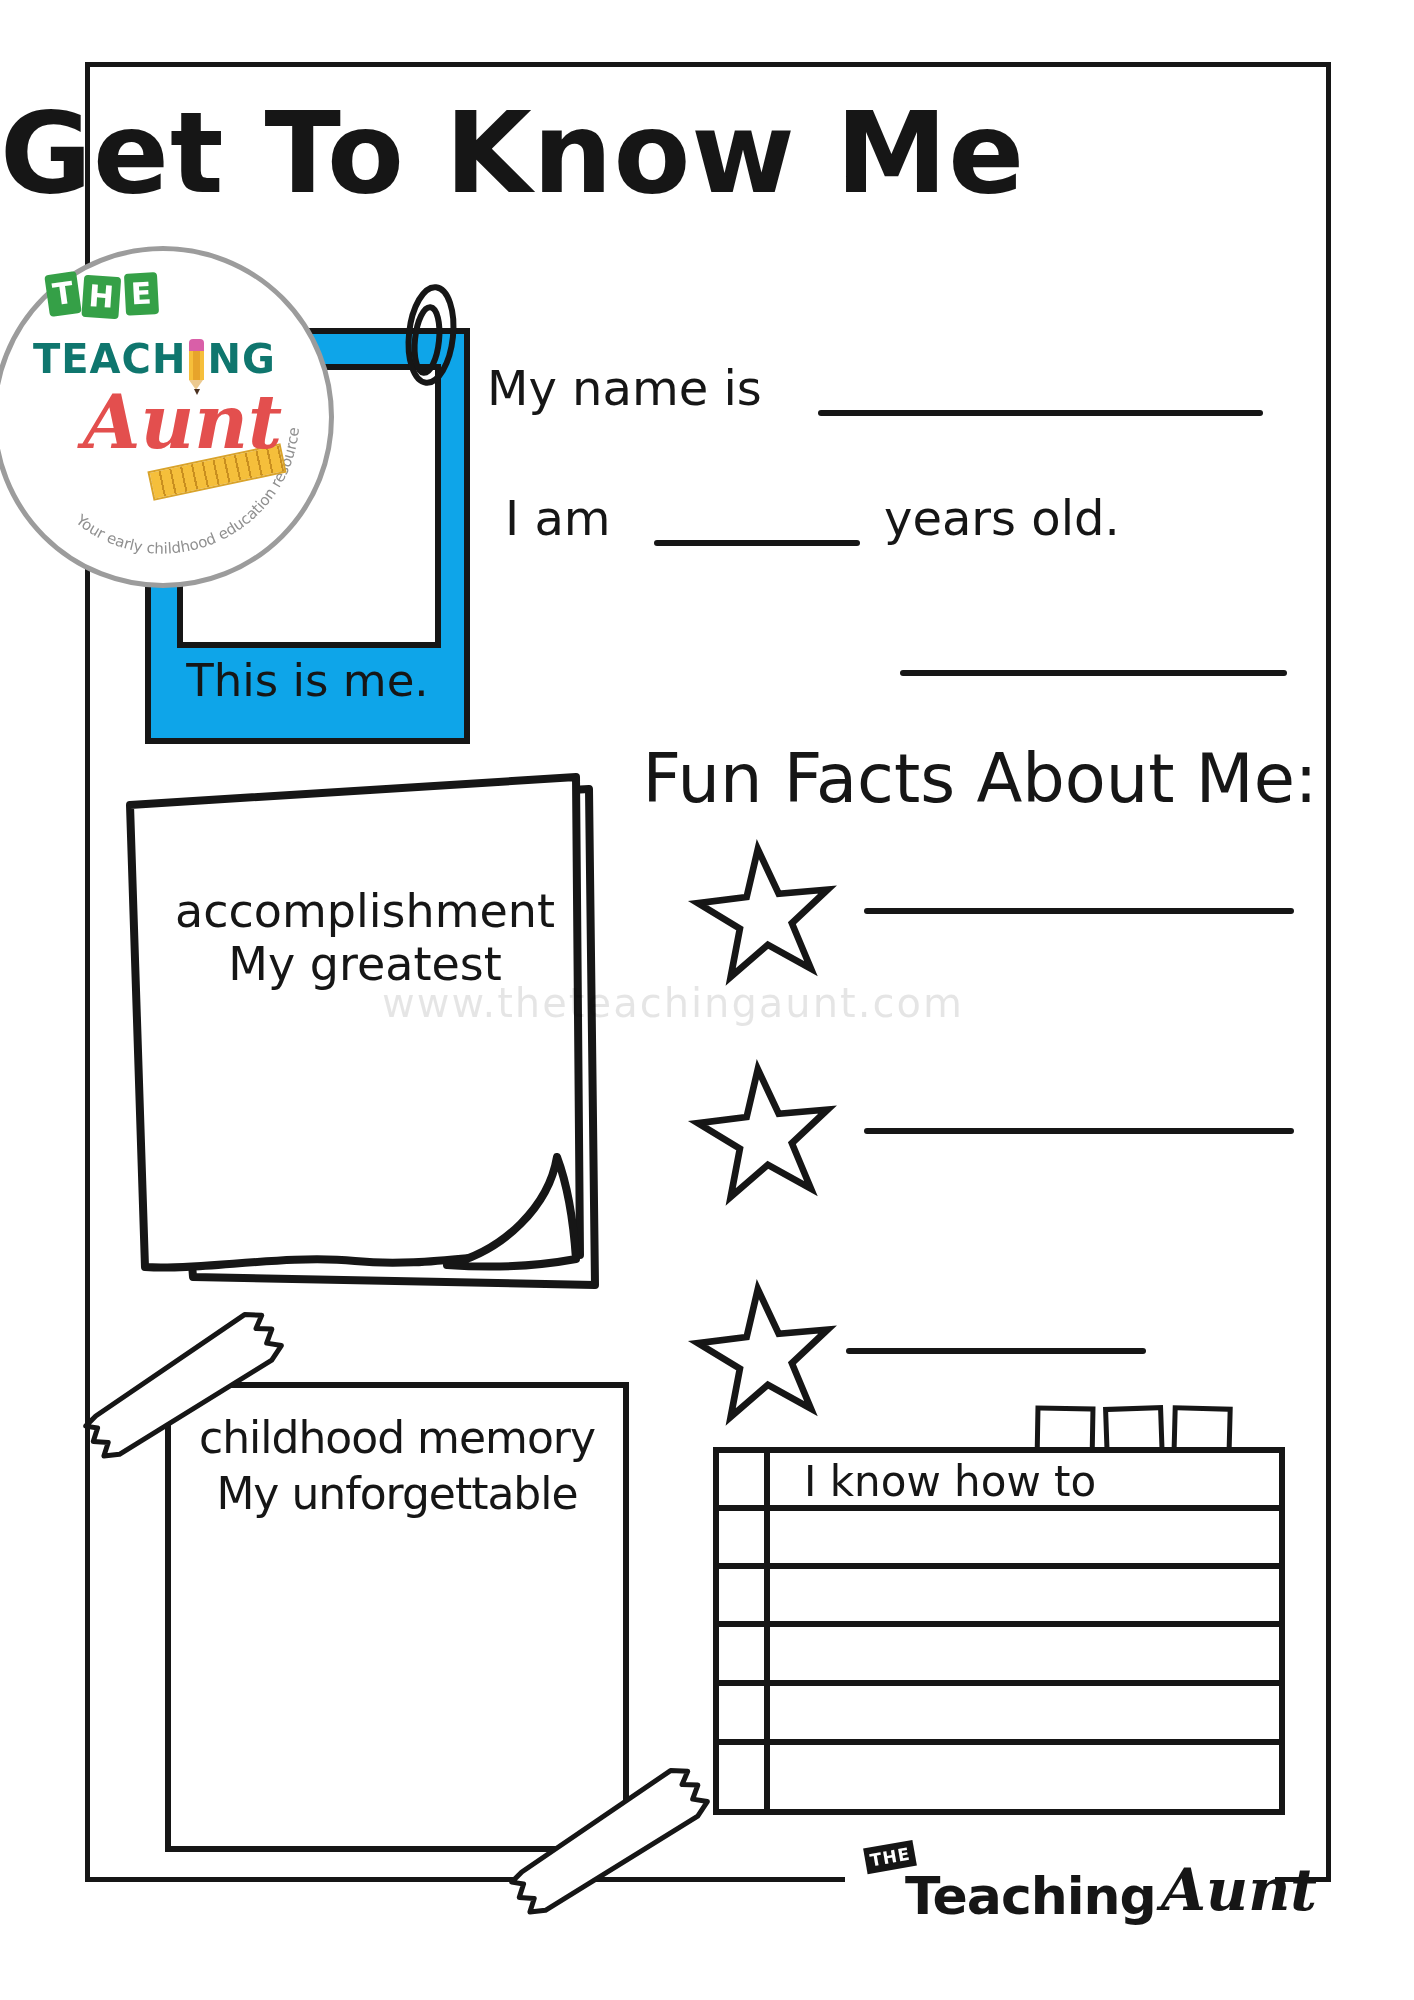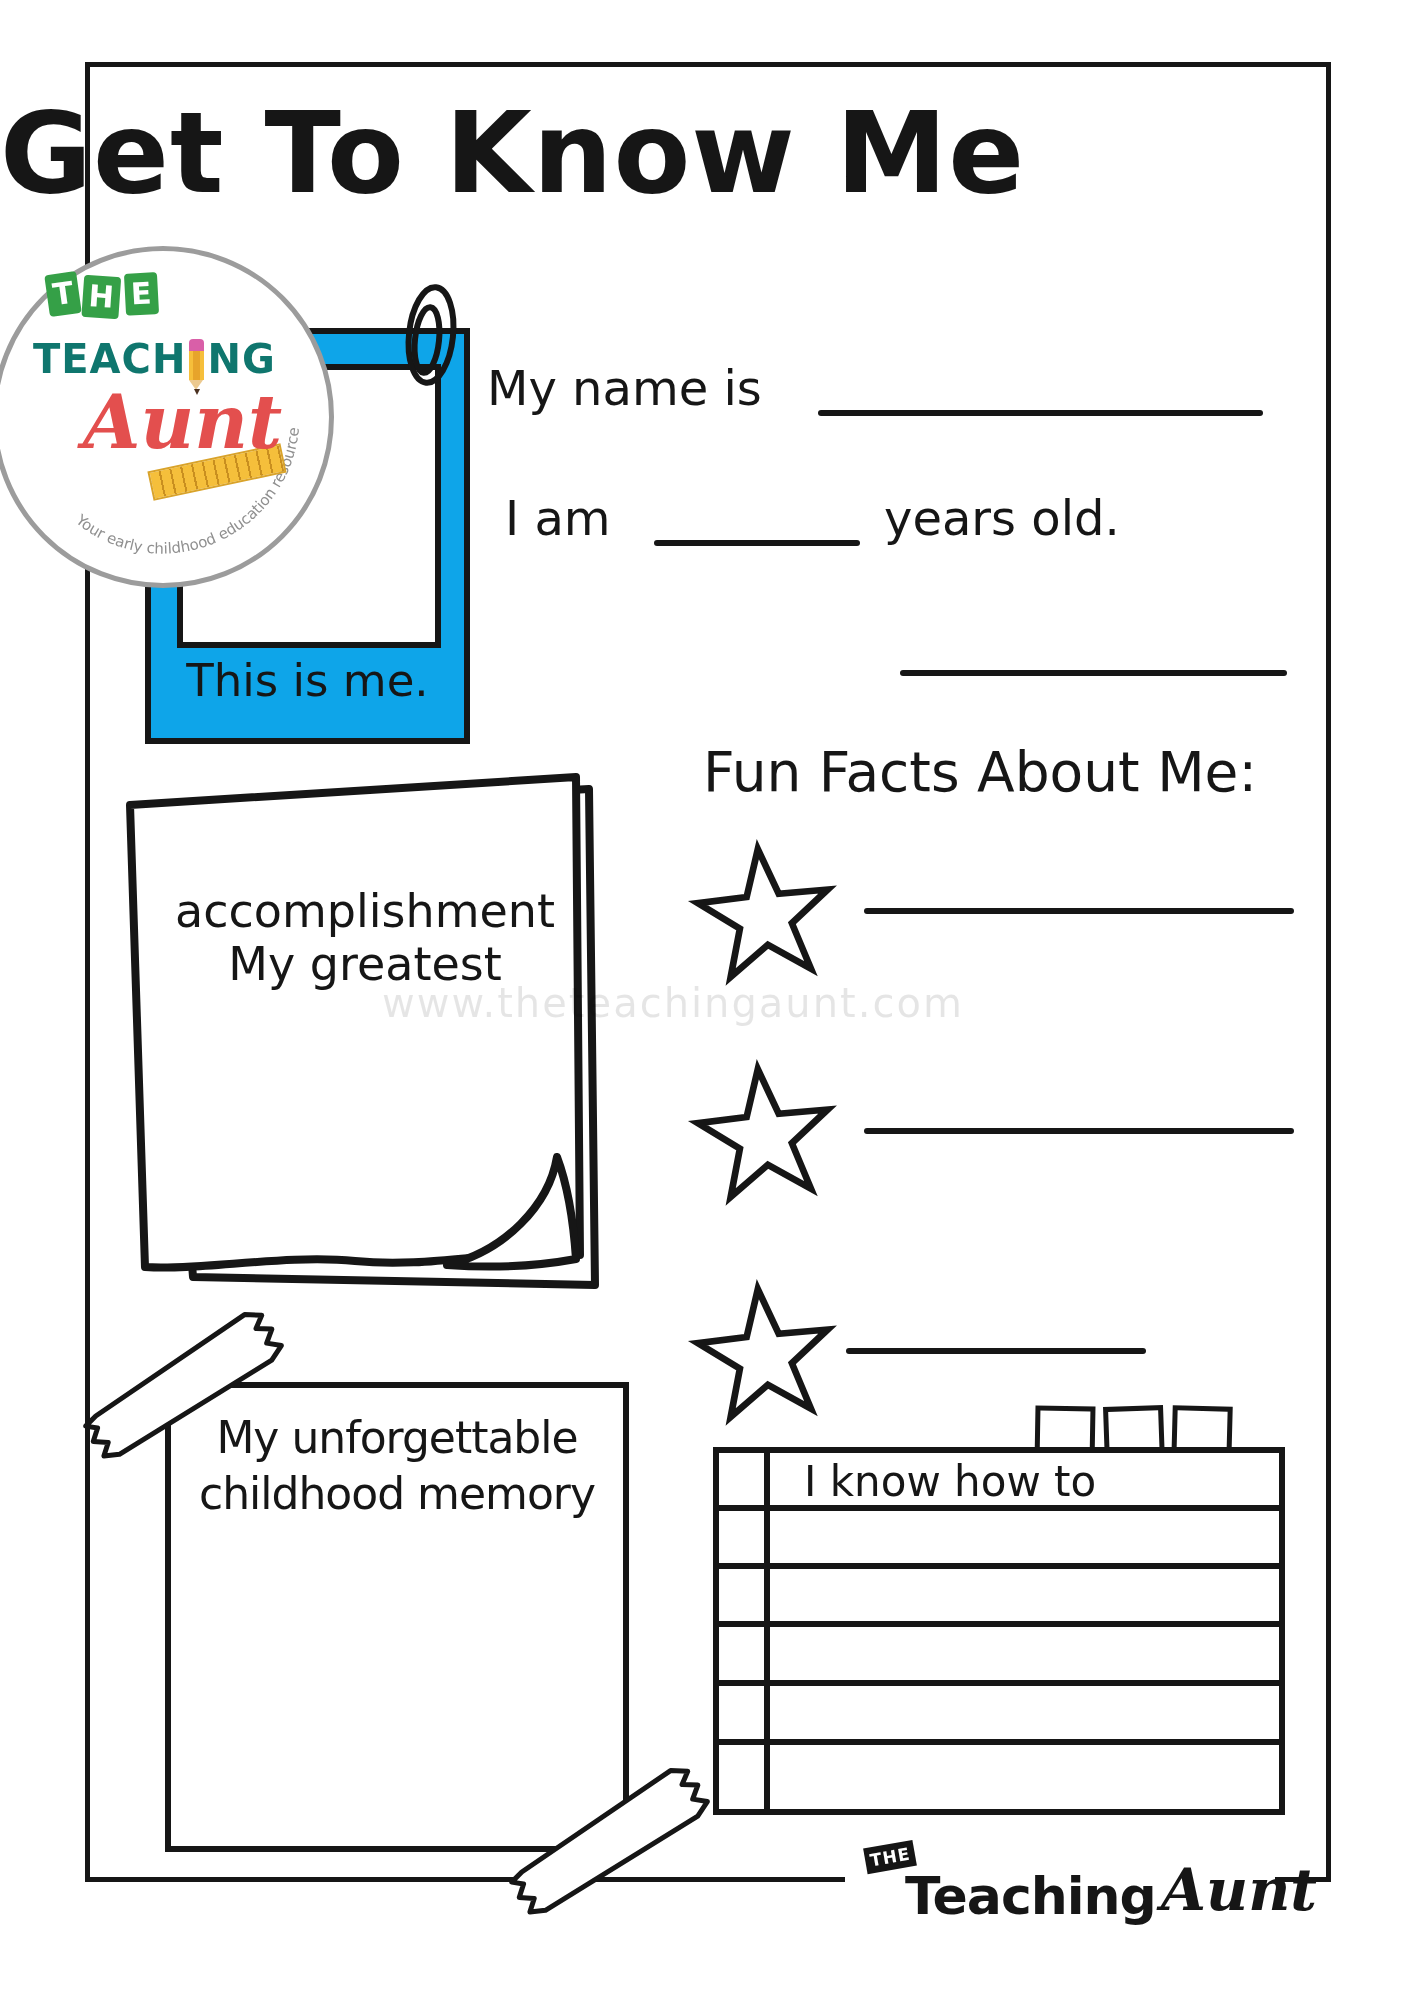--- a/index.html
+++ b/index.html
@@ -56,21 +56,21 @@
 
   
   .polaroid{position:absolute;left:145px;top:328px;width:313px;height:404px;border:6px solid #161616;background:#0ea5e9;z-index:4;}
   .polaroid-photo{position:absolute;left:26px;top:30px;width:252px;height:272px;border:6px solid #161616;background:#fff;}
   .polaroid-caption{position:absolute;left:0;right:0;top:320px;text-align:center;font-size:45px;}
   .paperclip{position:absolute;left:400px;top:280px;width:66px;height:116px;z-index:7;overflow:visible;}
 
   
   .lbl{position:absolute;font-size:48px;white-space:nowrap;}
 
-  .fun-heading{position:absolute;left:620px;top:740px;width:720px;text-align:center;font-size:55px;white-space:nowrap;}
+  .fun-heading{position:absolute;left:620px;top:740px;width:720px;text-align:center;font-size:67px;white-space:nowrap;}
 
   .star{position:absolute;width:150px;height:145px;transform:rotate(-6deg);overflow:visible;}
   .star use{stroke:#161616;stroke-width:7;fill:#fff;stroke-linejoin:miter;}
 
   
   .notepad-svg{position:absolute;left:105px;top:725px;width:505px;height:575px;z-index:2;overflow:visible;}
   .notepad-svg path{fill:#fff;stroke:#161616;stroke-width:8;stroke-linejoin:round;}
   .notepad-svg .spiral{fill:none;stroke-linecap:round;}
   .notepad-label{position:absolute;left:170px;top:885px;width:390px;text-align:center;font-size:46px;line-height:1.16;z-index:3;}
 
@@ -197,22 +197,22 @@
   </svg>
   <div class="notepad-label">
     <div>accomplishment</div>
     <div>My greatest</div>
   </div>
 
   <div class="watermark">www.theteachingaunt.com</div>
 
   <div class="memory-box">
     <div class="memory-label">
+      <div>childhood memory</div>
       <div>My unforgettable</div>
-      <div>childhood memory</div>
     </div>
   </div>
   <svg class="tape tape1" viewBox="0 0 220 60">
       <use href="#tape-shape"></use>
     </svg>
   <svg class="tape tape2" viewBox="0 0 220 60">
       <use href="#tape-shape"></use>
     </svg>
 
   <div class="tab" style="left:1035px;top:1406px;transform:rotate(1deg);"></div>

